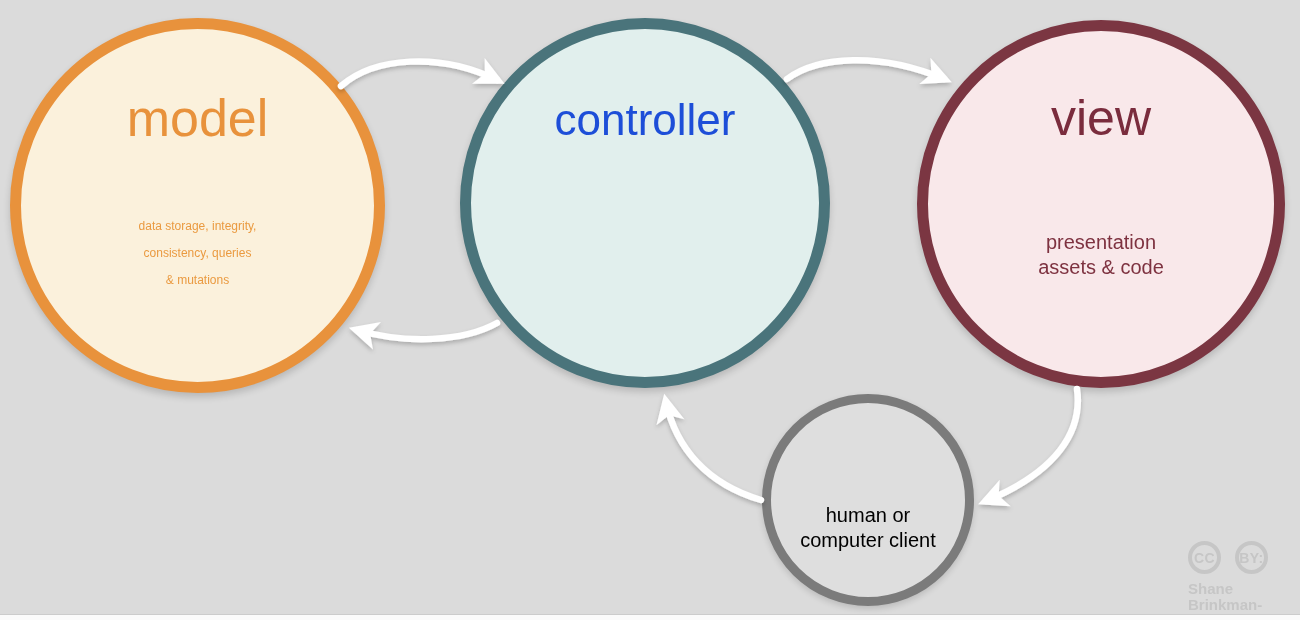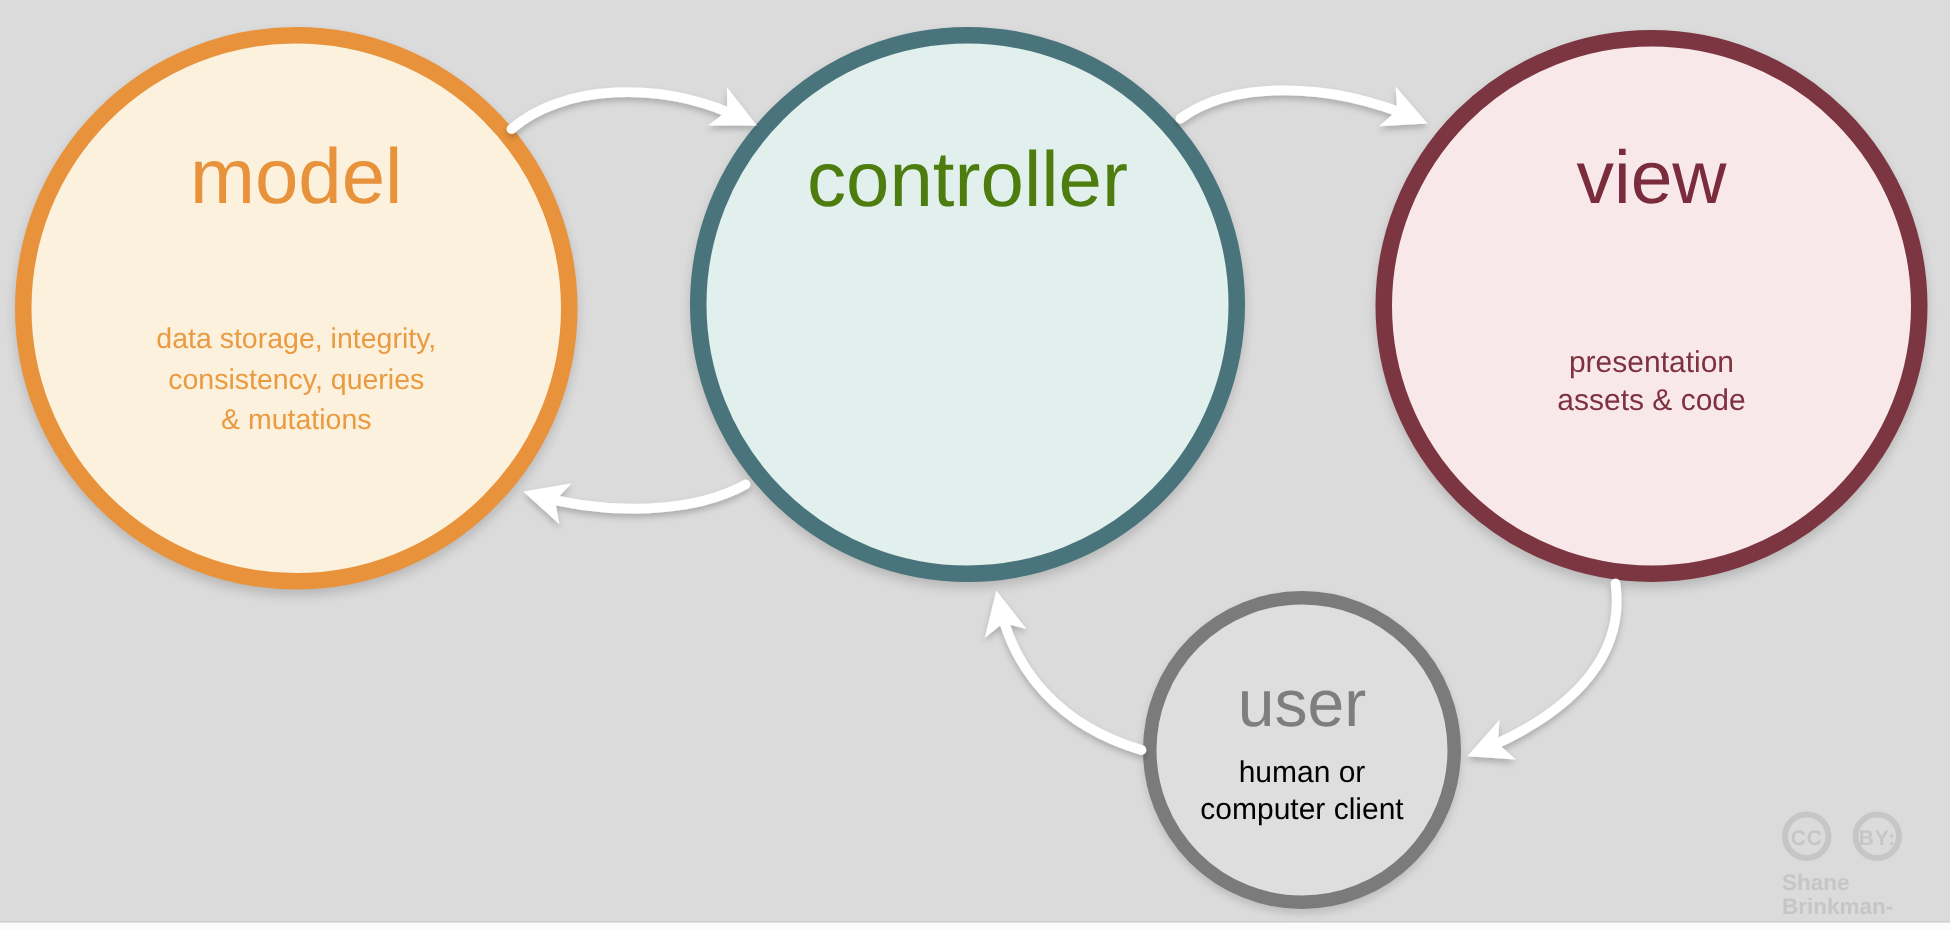--- a/index.html
+++ b/index.html
@@ -44,36 +44,36 @@
     border: 11px solid #e8923c;
   }
   .node-model .node-title {
     top: 63px;
     font-size: 52px;
     line-height: 52px;
     color: #e8923c;
   }
   .node-model .node-desc {
     top: 184px;
-    font-size: 19px;
+    font-size: 12px;
     line-height: 27px;
     color: #ea9a40;
   }
 
   .node-controller {
     left: 460px; top: 18px;
     width: 370px; height: 370px;
     background: #e1efed;
     border: 11px solid #4a747b;
   }
   .node-controller .node-title {
     top: 65px;
-    font-size: 52px;
+    font-size: 44px;
     line-height: 52px;
-    color: #4d7c0f;
+    color: #1d4ed8;
   }
   .node-controller .node-desc {
     top: 188px;
     font-size: 20px;
     line-height: 27px;
     color: #49757c;
   }
 
   .node-view {
     left: 917px; top: 20px;
@@ -183,21 +183,20 @@
     <div class="node-title">controller</div>
   </div>
 
   <div class="node node-view">
     <div class="node-title">view</div>
     <div class="node-desc">presentation
 assets &amp; code</div>
   </div>
 
   <div class="node node-user">
-    <div class="node-title">user</div>
     <div class="node-desc">human or
 computer client</div>
   </div>
 
   <svg class="arrow-layer" viewBox="0 0 1300 620">
     <defs>
       <marker id="ah" viewBox="0 0 10 10" refX="7" refY="5" markerWidth="5.5" markerHeight="5" orient="auto">
         <path d="M0.6,0.6 L9.6,5 L0.6,9.4 L2.8,5 z" fill="#ffffff"></path>
       </marker>
       <filter id="arrowShadow" x="-30%" y="-30%" width="160%" height="160%">

